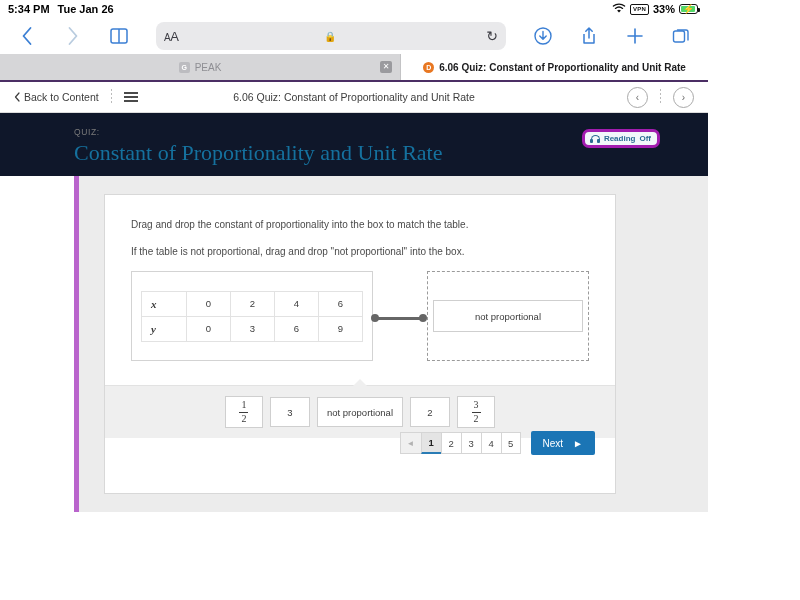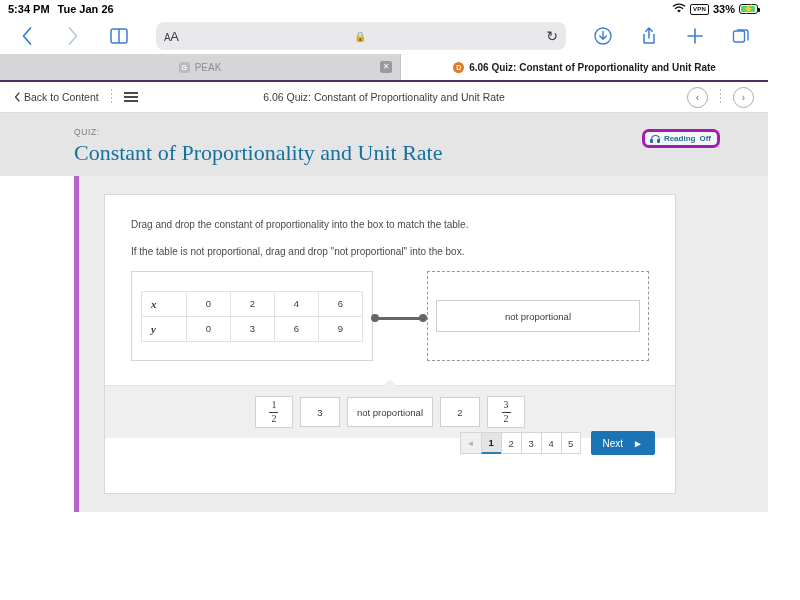--- a/index.html
+++ b/index.html
@@ -3,21 +3,21 @@
 <meta charset="utf-8">
 <style>
   html, body {
     margin: 0; padding: 0;
     width: 800px; height: 600px;
     overflow: hidden;
     background: #ffffff;
     font-family: "Liberation Sans", sans-serif;
     -webkit-font-smoothing: antialiased;
   }
-  .screen { position: relative; width: 768px; height: 600px; background: #ffffff; }
+  .screen { position: relative; width: 708px; height: 600px; background: #ffffff; }
 
   
   .statusbar {
     height: 18px; display: flex; align-items: center;
     padding: 0 10px 0 8px; font-size: 11px; font-weight: 600; color: #000;
   }
   .sb-time { margin-right: 8px; }
   .sb-date { font-weight: 600; }
   .sb-right { margin-left: auto; display: flex; align-items: center; gap: 4px; }
   .sb-vpn {
@@ -108,21 +108,21 @@
     font-size: 10.5px; color: #3d3d3d; pointer-events: none;
   }
   .nav-right { margin-left: auto; display: flex; align-items: center; z-index: 1; }
   .circle-btn {
     width: 19px; height: 19px; border: 1px solid #a9a9a9; border-radius: 50%;
     display: flex; align-items: center; justify-content: center;
     font-size: 10px; color: #6b6b6b;
   }
 
   
-  .headwrap { padding: 14px 20px 10px 74px; position: relative; background: #e5e5e5; }
+  .headwrap { padding: 14px 20px 10px 74px; position: relative; background: #0f172a; }
   .quiz-kicker { font-size: 8.5px; letter-spacing: .6px; color: #7a7a7a; margin-bottom: 3px; }
   .quiz-title {
     font-family: "Liberation Serif", serif; font-size: 22px; color: #15719e; font-weight: 400;
   }
   .reading-toggle {
     position: absolute; right: 48px; top: 16px;
     border: 3px solid #a21caf; background: #f2f7fa; border-radius: 7px;
     padding: 2px 6px; display: flex; align-items: center; gap: 4px;
     font-size: 8px; color: #2c6b93; font-weight: 700;
   }

